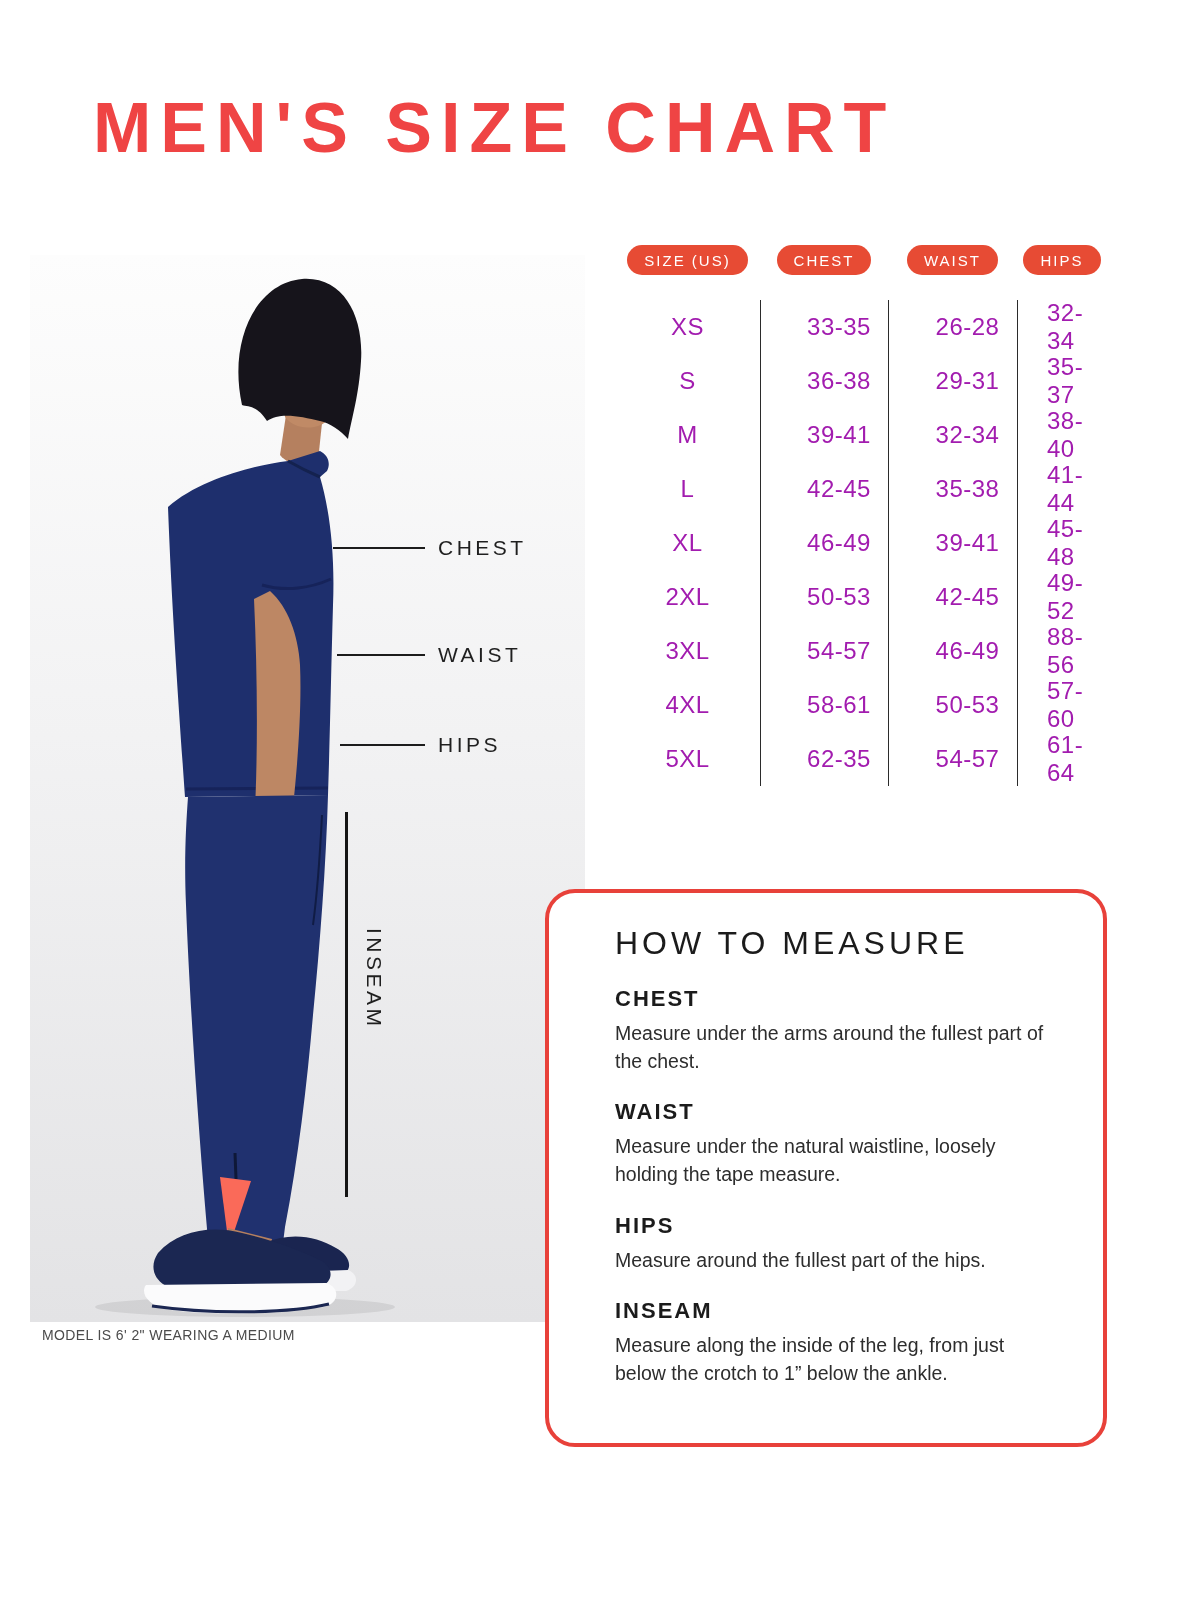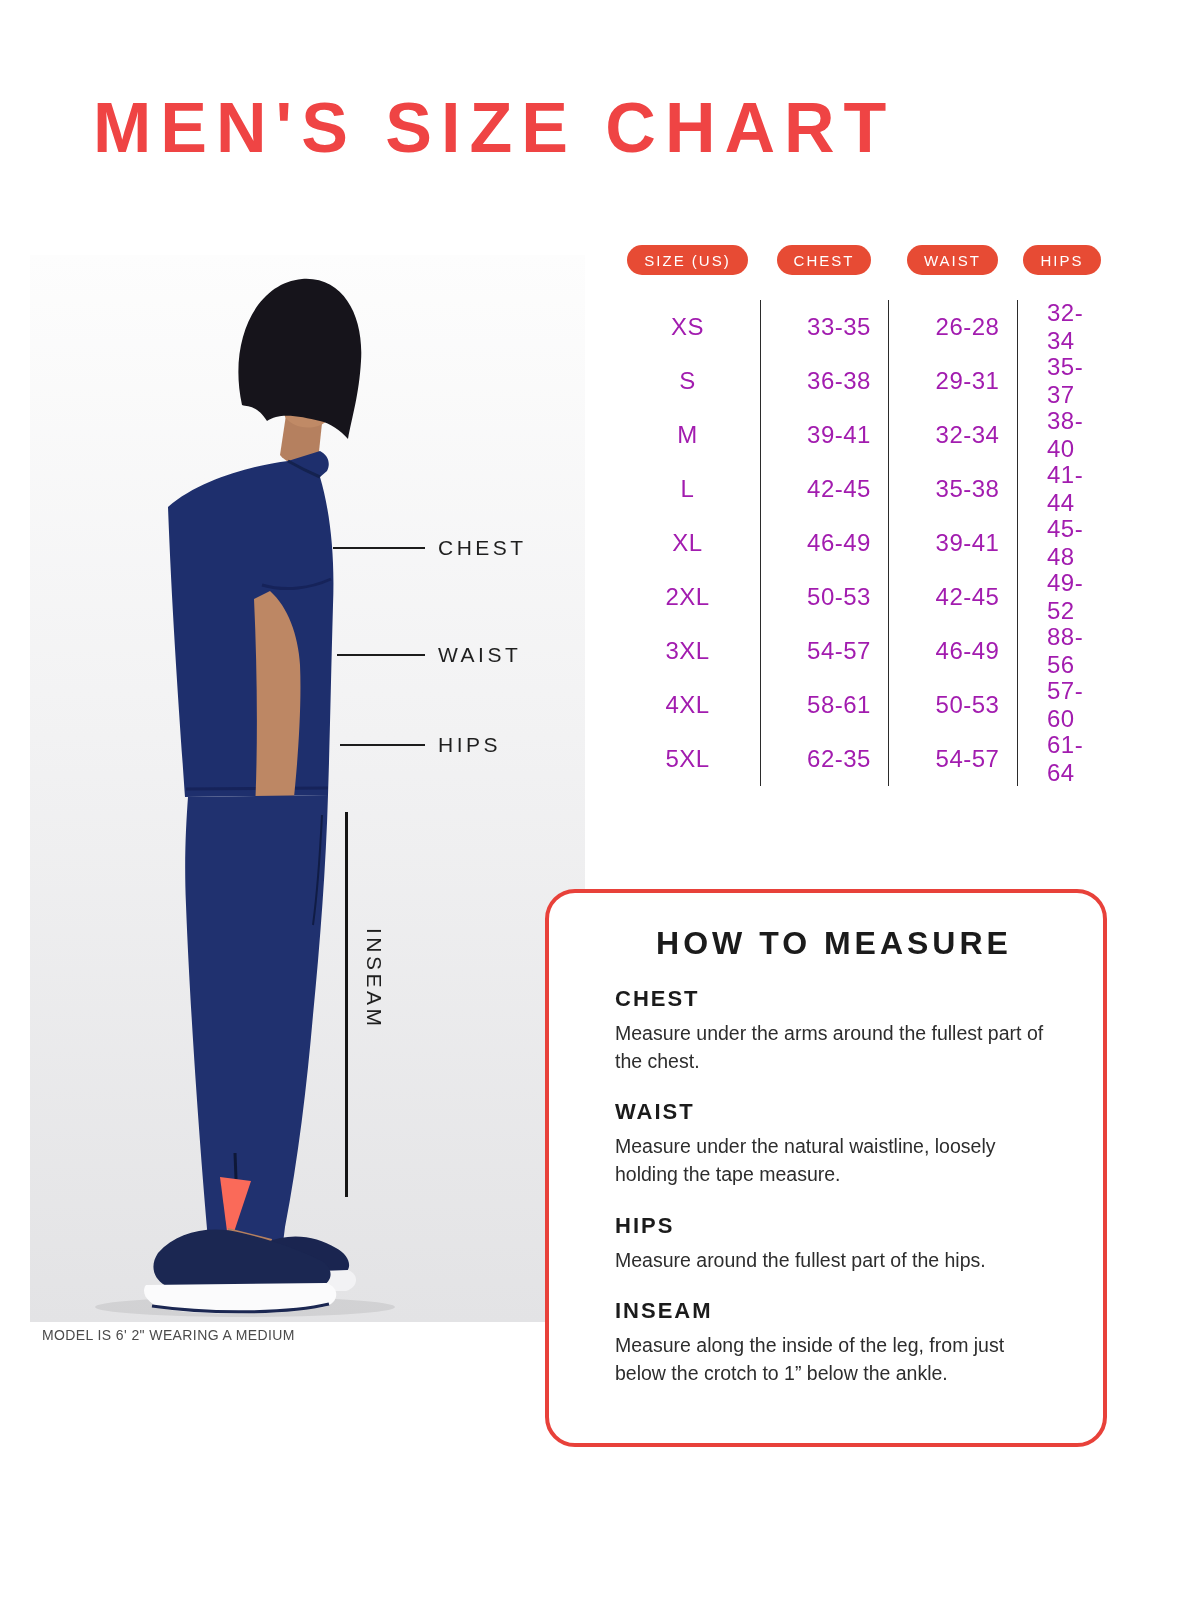--- a/index.html
+++ b/index.html
@@ -36,21 +36,21 @@
         letter-spacing:2px;white-space:nowrap;}
   .rows{position:absolute;left:615px;top:300px;display:grid;grid-template-columns:145px 128px 129px 90px;
         grid-auto-rows:54px;z-index:2;}
   .cell{display:flex;justify-content:center;align-items:center;font-size:24px;color:#a21caf;letter-spacing:0.5px;}
   .cell.vline{border-left:1.5px solid #2b2b2b;padding-left:29px;}
 
   
   .htm{position:absolute;left:545px;top:889px;width:562px;height:558px;box-sizing:border-box;
        background:#ffffff;border:4px solid #e8413a;border-radius:30px;z-index:3;
        padding:32px 50px 0 66px;}
-  .htm h2{margin:0 0 14px 0;font-size:32px;font-weight:700;letter-spacing:4px;color:#1b1b1b;text-align:center;}
+  .htm h2{margin:0 0 14px 0;font-size:32px;font-weight:400;letter-spacing:4px;color:#1b1b1b;}
   .htm h3{margin:24px 0 8px 0;font-size:22px;font-weight:700;letter-spacing:2px;color:#1b1b1b;}
   .htm p{margin:0;font-size:19.5px;line-height:1.42;color:#2d2d2d;max-width:452px;}
 </style>
 </head>
 <body>
 
 <div class="page">
 
   <h1 class="title">MEN'S SIZE CHART</h1>
 

